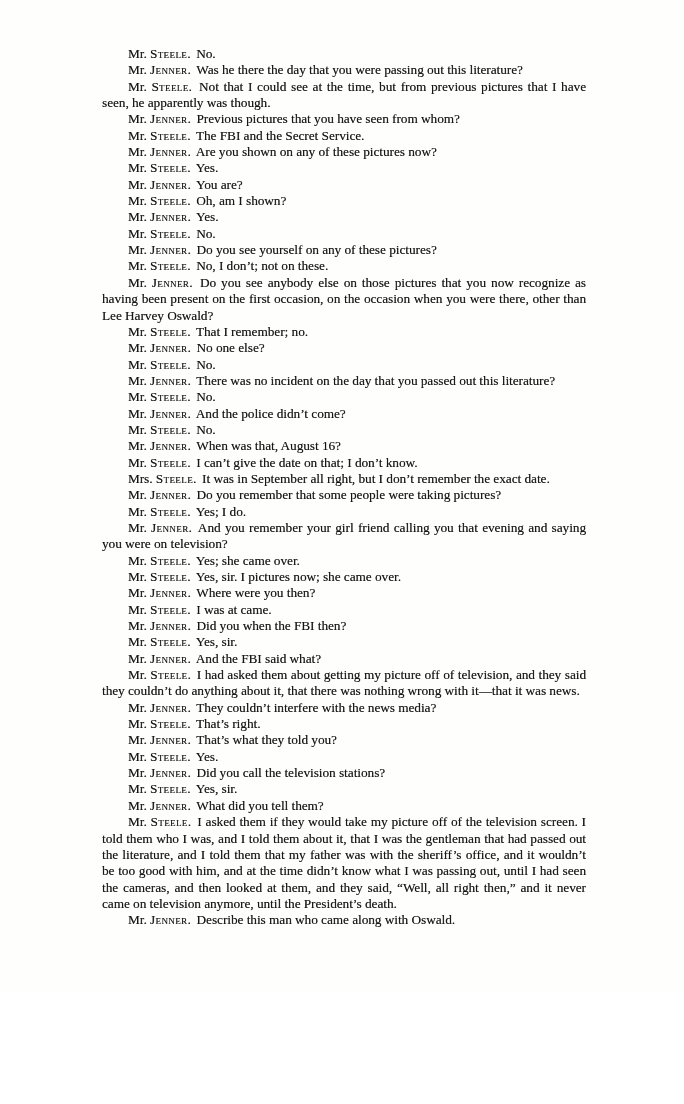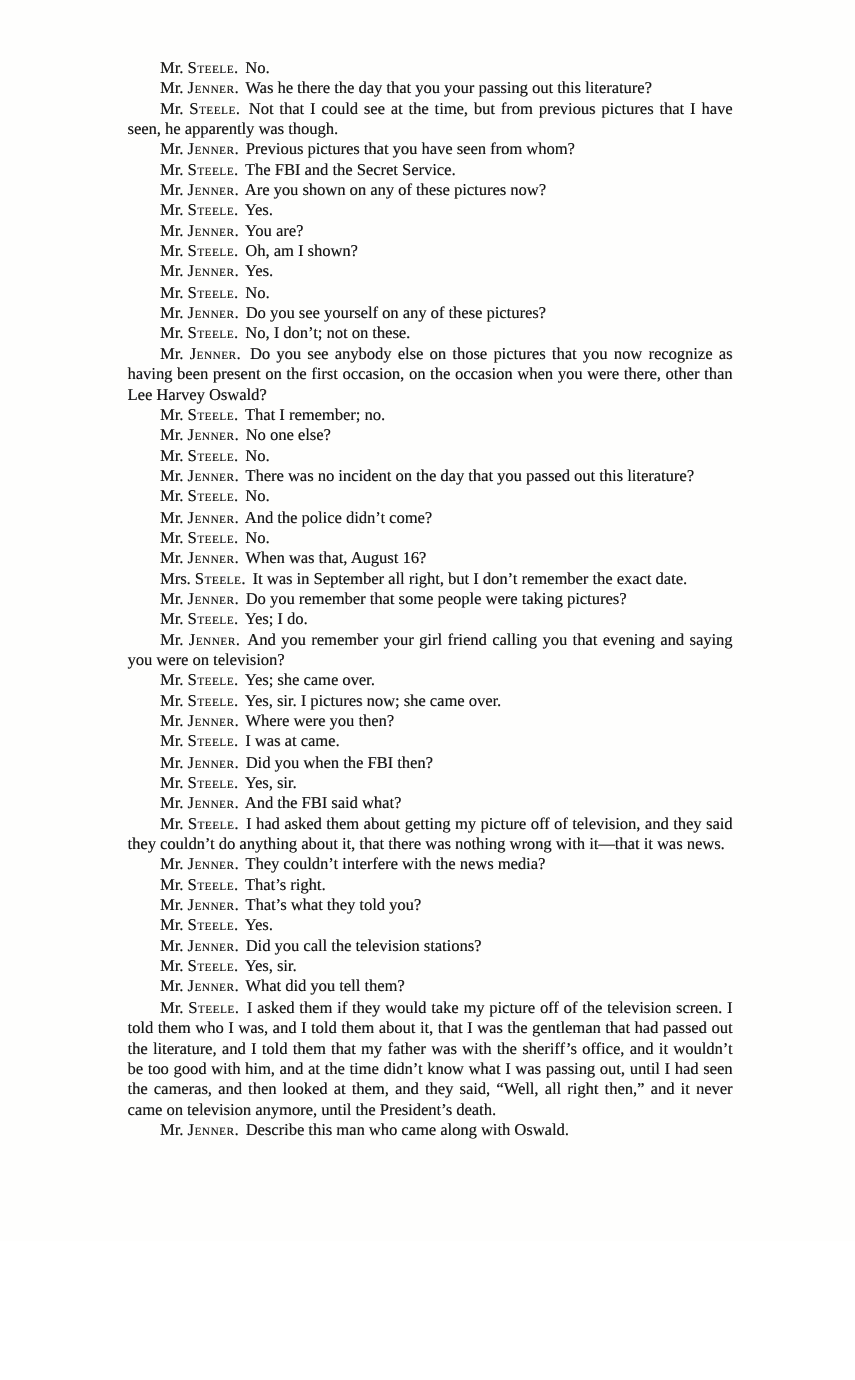--- a/index.html
+++ b/index.html
@@ -44,41 +44,42 @@
     letter-spacing: 0.5px;
     text-shadow: 0.25px 0 0 rgba(20,20,20,0.55);
   }
 </style>
 </head>
 <body>
 
 <div class="page">
   <div class="text-block" id="transcript">
       <p class="para"><span>Mr.</span> <span class="speaker">Steele.</span> <span>No.</span></p>
-      <p class="para"><span>Mr.</span> <span class="speaker">Jenner.</span> <span>Was he there the day that you your passing out this literature?</span></p>
+      <p class="para"><span>Mr.</span> <span class="speaker">Jenner.</span> <span>Was he there the day that you were passing out this literature?</span></p>
       <p class="para"><span>Mr.</span> <span class="speaker">Steele.</span> <span>Not that I could see at the time, but from previous pictures that I have seen, he apparently was though.</span></p>
       <p class="para"><span>Mr.</span> <span class="speaker">Jenner.</span> <span>Previous pictures that you have seen from whom?</span></p>
       <p class="para"><span>Mr.</span> <span class="speaker">Steele.</span> <span>The FBI and the Secret Service.</span></p>
       <p class="para"><span>Mr.</span> <span class="speaker">Jenner.</span> <span>Are you shown on any of these pictures now?</span></p>
       <p class="para"><span>Mr.</span> <span class="speaker">Steele.</span> <span>Yes.</span></p>
       <p class="para"><span>Mr.</span> <span class="speaker">Jenner.</span> <span>You are?</span></p>
       <p class="para"><span>Mr.</span> <span class="speaker">Steele.</span> <span>Oh, am I shown?</span></p>
       <p class="para"><span>Mr.</span> <span class="speaker">Jenner.</span> <span>Yes.</span></p>
       <p class="para"><span>Mr.</span> <span class="speaker">Steele.</span> <span>No.</span></p>
       <p class="para"><span>Mr.</span> <span class="speaker">Jenner.</span> <span>Do you see yourself on any of these pictures?</span></p>
       <p class="para"><span>Mr.</span> <span class="speaker">Steele.</span> <span>No, I don’t; not on these.</span></p>
       <p class="para"><span>Mr.</span> <span class="speaker">Jenner.</span> <span>Do you see anybody else on those pictures that you now recognize as having been present on the first occasion, on the occasion when you were there, other than Lee Harvey Oswald?</span></p>
       <p class="para"><span>Mr.</span> <span class="speaker">Steele.</span> <span>That I remember; no.</span></p>
       <p class="para"><span>Mr.</span> <span class="speaker">Jenner.</span> <span>No one else?</span></p>
       <p class="para"><span>Mr.</span> <span class="speaker">Steele.</span> <span>No.</span></p>
       <p class="para"><span>Mr.</span> <span class="speaker">Jenner.</span> <span>There was no incident on the day that you passed out this literature?</span></p>
       <p class="para"><span>Mr.</span> <span class="speaker">Steele.</span> <span>No.</span></p>
       <p class="para"><span>Mr.</span> <span class="speaker">Jenner.</span> <span>And the police didn’t come?</span></p>
       <p class="para"><span>Mr.</span> <span class="speaker">Steele.</span> <span>No.</span></p>
       <p class="para"><span>Mr.</span> <span class="speaker">Jenner.</span> <span>When was that, August 16?</span></p>
+      <p class="para"><span>Mr.</span> <span class="speaker">Steele.</span> <span>I can’t give the date on that; I don’t know.</span></p>
       <p class="para"><span>Mrs.</span> <span class="speaker">Steele.</span> <span>It was in September all right, but I don’t remember the exact date.</span></p>
       <p class="para"><span>Mr.</span> <span class="speaker">Jenner.</span> <span>Do you remember that some people were taking pictures?</span></p>
       <p class="para"><span>Mr.</span> <span class="speaker">Steele.</span> <span>Yes; I do.</span></p>
       <p class="para"><span>Mr.</span> <span class="speaker">Jenner.</span> <span>And you remember your girl friend calling you that evening and saying you were on television?</span></p>
       <p class="para"><span>Mr.</span> <span class="speaker">Steele.</span> <span>Yes; she came over.</span></p>
       <p class="para"><span>Mr.</span> <span class="speaker">Steele.</span> <span>Yes, sir.  I pictures now; she came over.</span></p>
       <p class="para"><span>Mr.</span> <span class="speaker">Jenner.</span> <span>Where were you then?</span></p>
       <p class="para"><span>Mr.</span> <span class="speaker">Steele.</span> <span>I was at came.</span></p>
       <p class="para"><span>Mr.</span> <span class="speaker">Jenner.</span> <span>Did you when the FBI then?</span></p>
       <p class="para"><span>Mr.</span> <span class="speaker">Steele.</span> <span>Yes, sir.</span></p>

